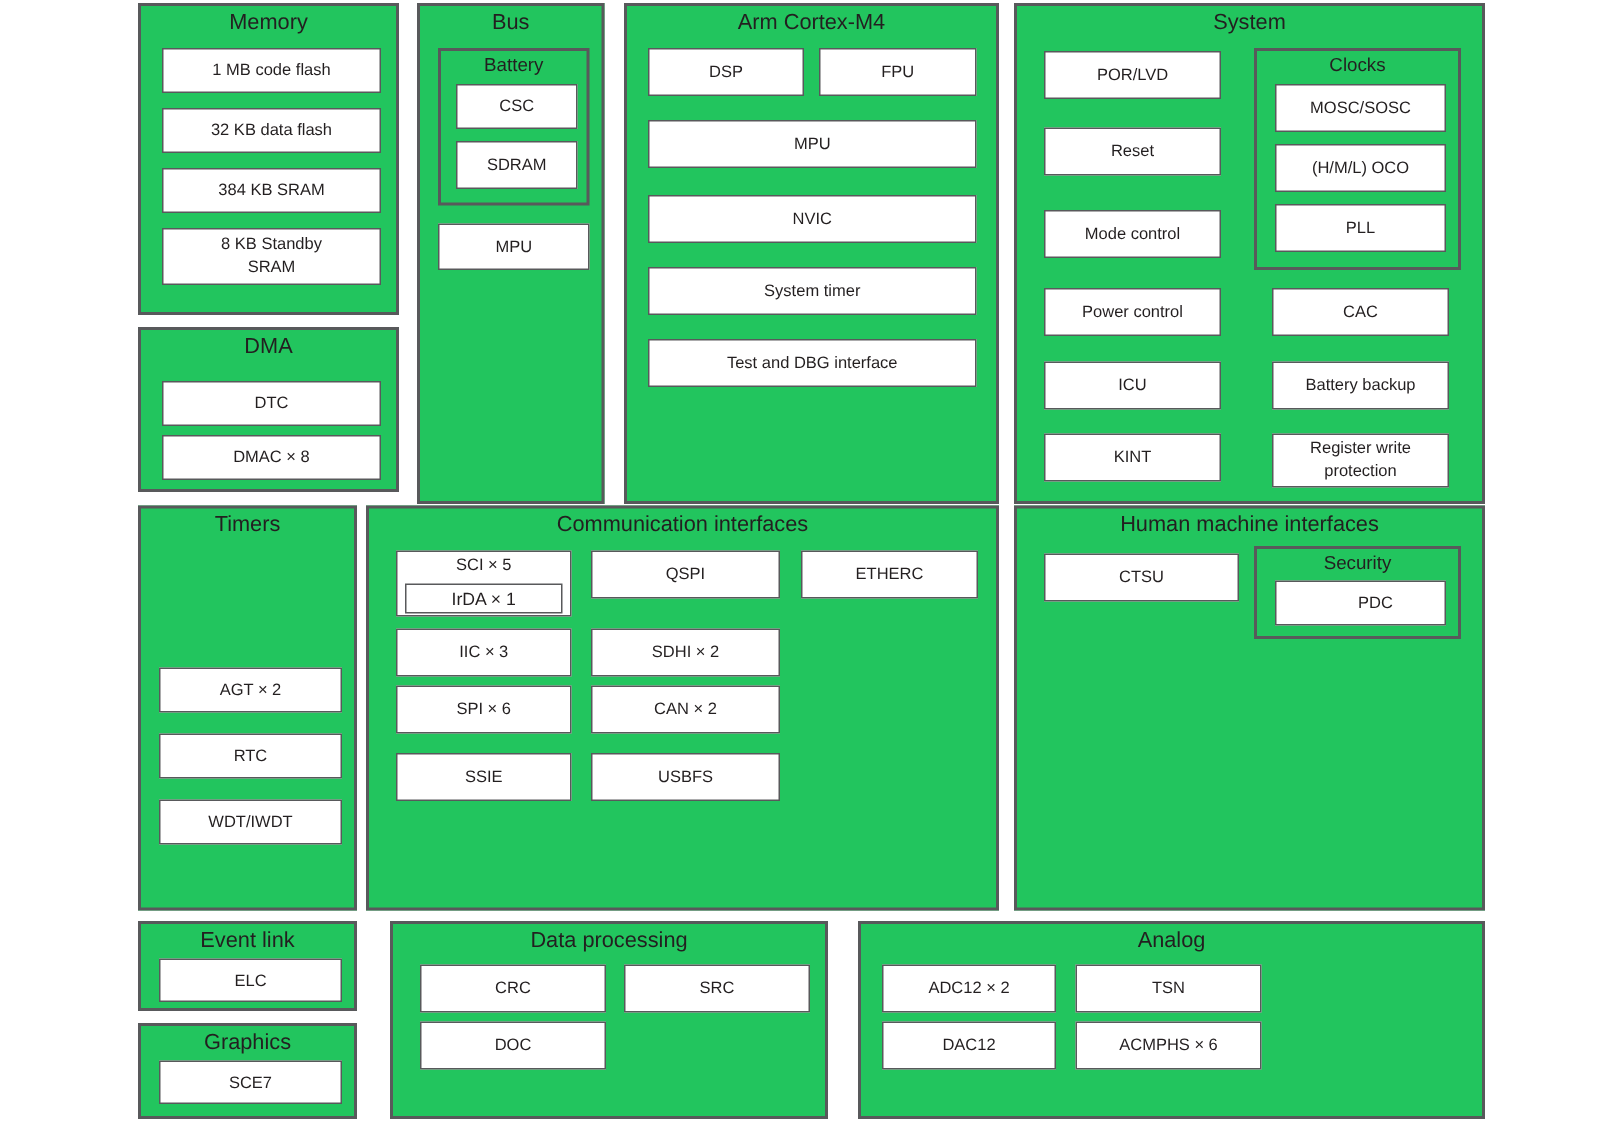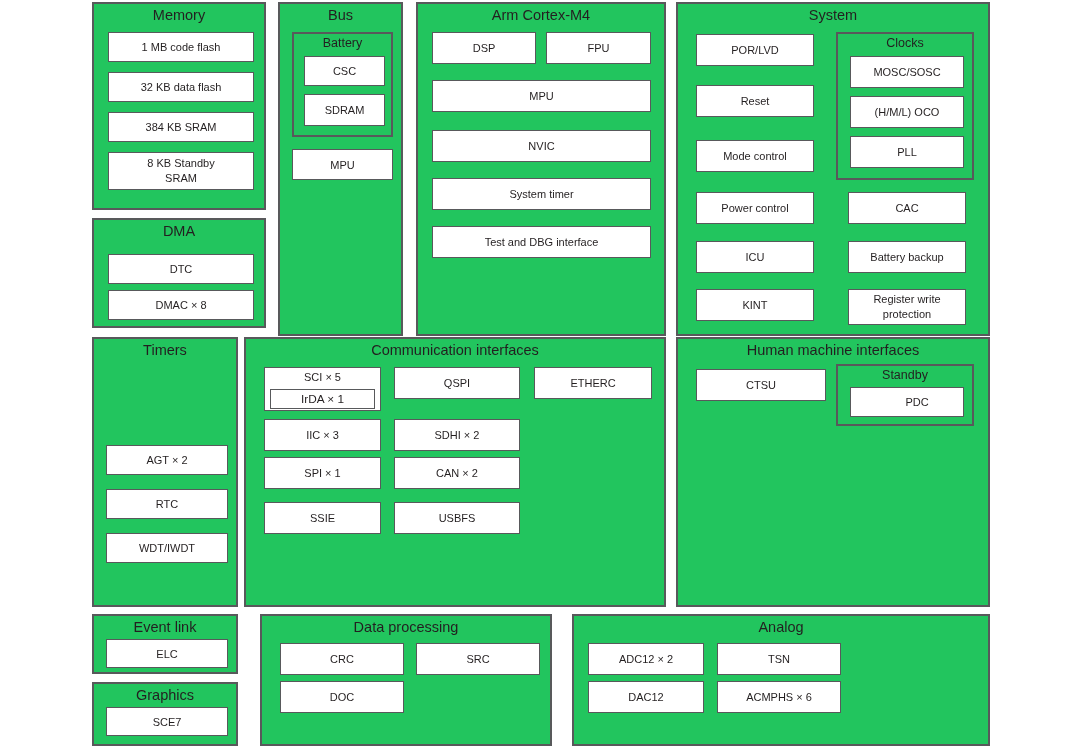--- a/index.html
+++ b/index.html
@@ -132,32 +132,32 @@
       <span>SCI × 5</span>
     </div>
     <div class="blk sm" style="left:24px;top:50px;width:105px;height:20px;">IrDA × 1</div>
 
     <div class="blk" style="left:148px;top:28px;width:126px;height:32px;">QSPI</div>
     <div class="blk" style="left:288px;top:28px;width:118px;height:32px;">ETHERC</div>
 
     <div class="blk" style="left:18px;top:80px;width:117px;height:32px;">IIC × 3</div>
     <div class="blk" style="left:148px;top:80px;width:126px;height:32px;">SDHI × 2</div>
 
-    <div class="blk" style="left:18px;top:118px;width:117px;height:32px;">SPI × 1</div>
+    <div class="blk" style="left:18px;top:118px;width:117px;height:32px;">SPI × 6</div>
     <div class="blk" style="left:148px;top:118px;width:126px;height:32px;">CAN × 2</div>
 
     <div class="blk" style="left:18px;top:163px;width:117px;height:32px;">SSIE</div>
     <div class="blk" style="left:148px;top:163px;width:126px;height:32px;">USBFS</div>
   </div>
 
   <div class="group" style="left:676px;top:337px;width:314px;height:270px;">
     <div class="gtitle">Human machine interfaces</div>
     <div class="blk" style="left:18px;top:30px;width:130px;height:32px;">CTSU</div>
     <div class="group sub" style="left:158px;top:25px;width:138px;height:62px;">
-      <div class="gtitle">Standby</div>
+      <div class="gtitle">Security</div>
       <div class="blk" style="left:12px;top:21px;width:114px;height:30px;padding-left:20px;">PDC</div>
     </div>
   </div>
 
   <div class="group" style="left:260px;top:614px;width:292px;height:132px;">
     <div class="gtitle">Data processing</div>
     <div class="blk" style="left:18px;top:27px;width:124px;height:32px;">CRC</div>
     <div class="blk" style="left:154px;top:27px;width:124px;height:32px;">SRC</div>
     <div class="blk" style="left:18px;top:65px;width:124px;height:32px;">DOC</div>
   </div>

